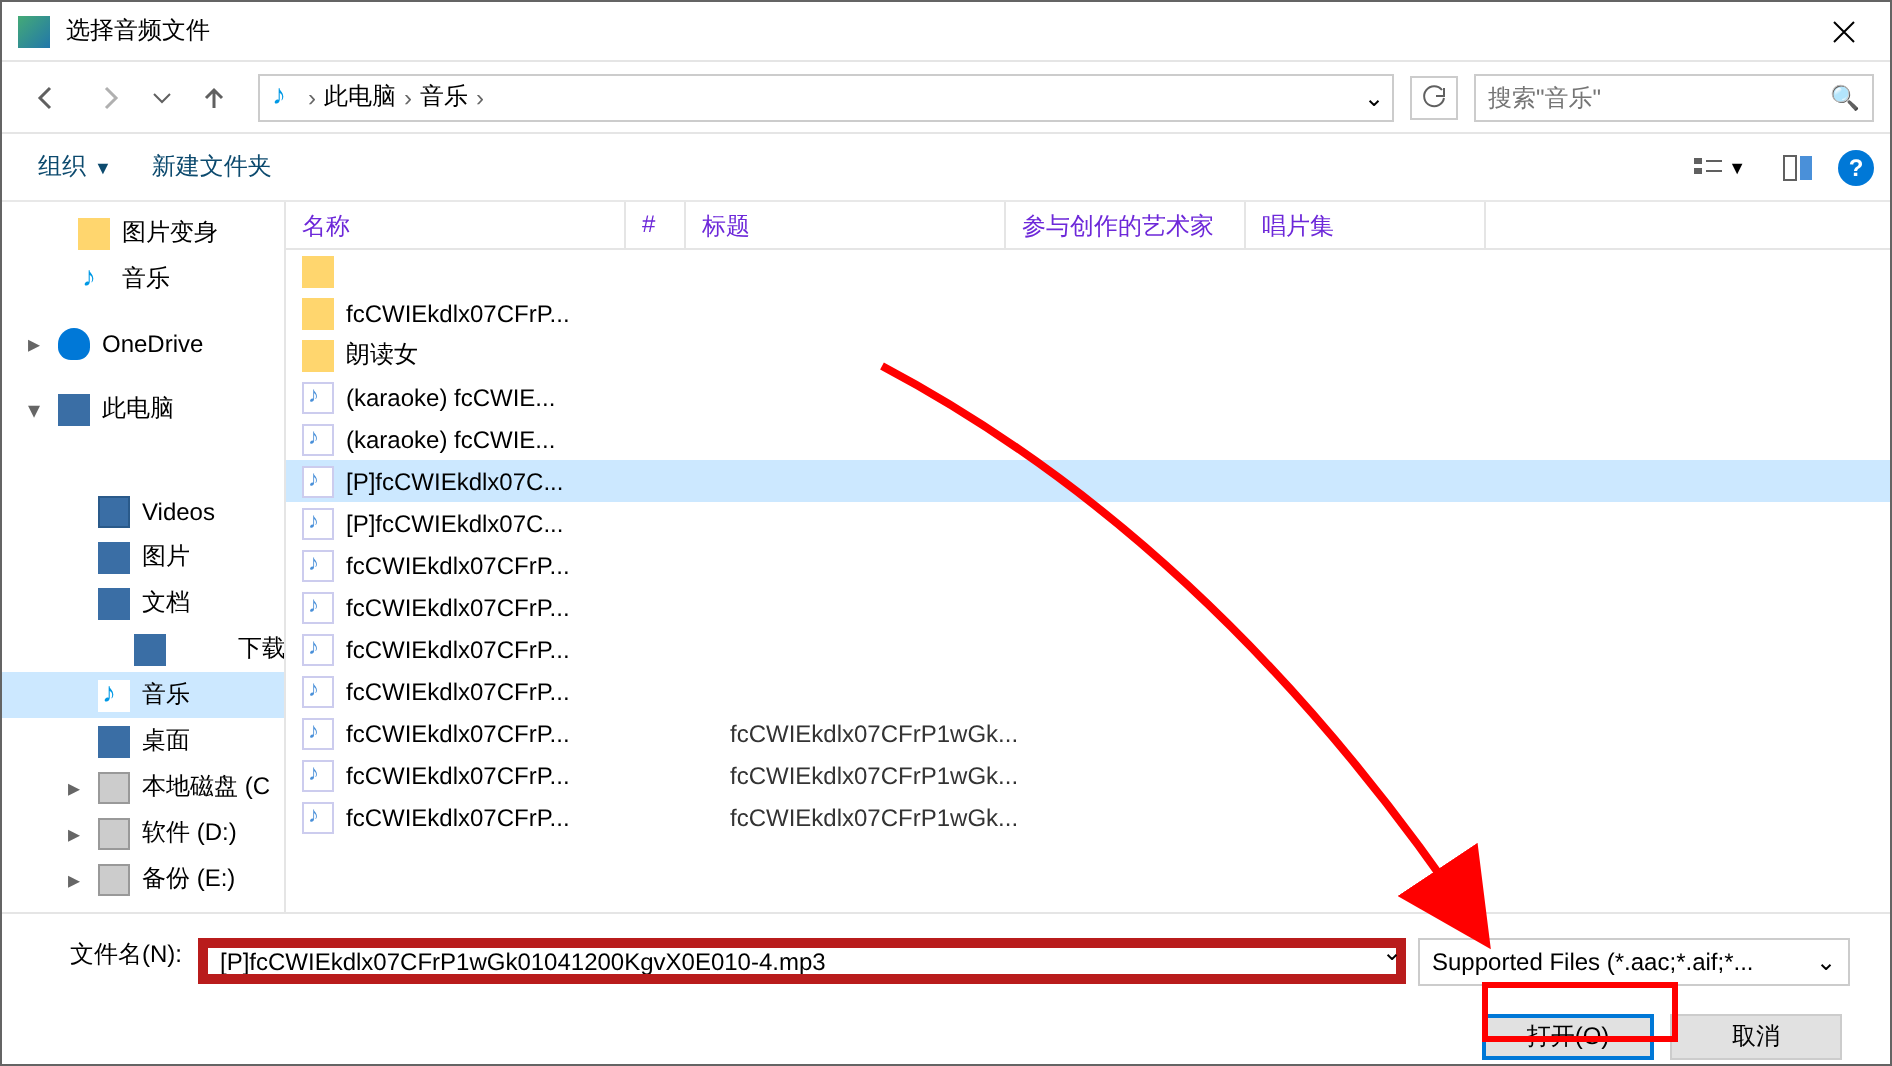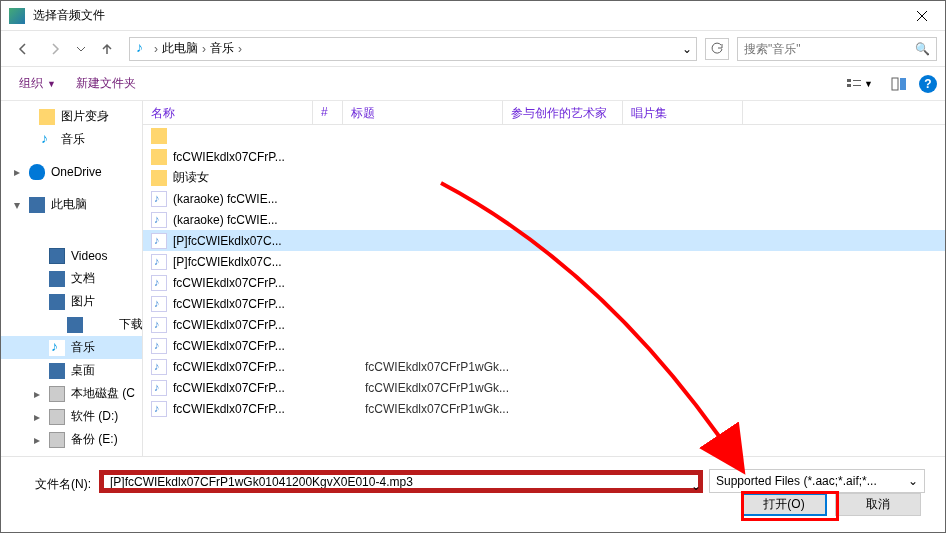--- a/index.html
+++ b/index.html
@@ -9,21 +9,21 @@
 .title-text{flex:1}
 .close-btn{width:46px;height:30px;display:flex;align-items:center;justify-content:center;cursor:pointer}
 .navbar{height:36px;display:flex;align-items:center;padding:0 8px;gap:4px;border-bottom:1px solid #e5e5e5}
 .nav-btn{width:28px;height:24px;display:flex;align-items:center;justify-content:center;border-radius:2px}
 .crumb{flex:1;display:flex;align-items:center;height:24px;border:1px solid #ccc;padding:0 4px;margin:0 4px;gap:4px}
 .crumb span.sep{color:#666}
 .refresh{width:24px;height:22px;border:1px solid #ccc;display:flex;align-items:center;justify-content:center}
 .search{width:200px;height:24px;border:1px solid #ccc;display:flex;align-items:center;padding:0 6px;margin-left:4px}
 .search input{border:none;outline:none;flex:1;color:#666}
 .toolbar{height:34px;display:flex;align-items:center;padding:0 8px;border-bottom:1px solid #e8e8e8;background:#fff}
-.tool-item{padding:4px 10px;color:#701a75;display:flex;align-items:center;gap:4px}
+.tool-item{padding:4px 10px;color:#0c4a6e;display:flex;align-items:center;gap:4px}
 .tool-right{margin-left:auto;display:flex;gap:6px;align-items:center}
 .view-btn{padding:2px 6px;display:flex;align-items:center;gap:2px}
 .help-ico{width:18px;height:18px;background:#0078d7;color:#fff;border-radius:50%;display:flex;align-items:center;justify-content:center;font-weight:bold}
 .body{display:flex;height:calc(100% - 30px - 36px - 34px - 76px)}
 .tree{width:142px;border-right:1px solid #e5e5e5;overflow:auto;padding:4px 0}
 .tree-item{display:flex;align-items:center;padding:3px 4px 3px 20px;gap:6px;white-space:nowrap}
 .tree-item.l1{padding-left:10px}
 .tree-item.sel{background:#cce8ff}
 .tri{width:12px;color:#666;text-align:center}
 .ico{width:16px;height:16px;flex-shrink:0}
@@ -44,21 +44,21 @@
 .list{flex:1;overflow:auto}
 .list-hdr{display:flex;border-bottom:1px solid #e5e5e5;height:24px}
 .list-hdr>div{padding:4px 8px;border-right:1px solid #e5e5e5;color:#6d28d9}
 .col-n{width:170px}.col-i{width:30px}.col-t{width:160px}.col-a{width:120px}.col-al{width:120px}
 .row{display:flex;align-items:center;padding:2px 8px;height:21px;gap:6px}
 .row.sel{background:#cce8ff}
 .row .fname{width:150px;overflow:hidden;text-overflow:ellipsis;white-space:nowrap}
 .row .ftitle{width:320px;overflow:hidden;text-overflow:ellipsis;white-space:nowrap;color:#333;padding-left:0}
 .spacer-col{width:30px}
 .footer{position:absolute;bottom:0;left:0;right:0;height:76px;border-top:1px solid #e5e5e5;padding:12px 20px;background:#fff}
-.fn-row{display:flex;align-items:flex-end;gap:8px;}
+.fn-row{display:flex;align-items:flex-start;gap:8px;margin-bottom:14px}
 .fn-label{width:70px;text-align:right}
 .fn-input{flex:1;height:23px;border:5px solid #b91c1c;padding:0 6px}
 .fn-filter{width:216px;height:23px;border:1px solid #ccc;padding:11px 6px;display:flex;align-items:center;justify-content:space-between}
 .btn-row{display:flex;justify-content:flex-end;gap:8px;padding-right:4px}
 .btn{width:86px;height:23px;border:1px solid #ccc;background:#e1e1e1;display:flex;align-items:center;justify-content:center;cursor:pointer}
 .btn.primary{border:2px solid #0078d7;background:#e1e1e1}
 svg.arrow{width:16px;height:16px}
 .red-arrow{position:absolute;pointer-events:none;z-index:100}
 </style>
 </head>
@@ -165,27 +165,27 @@
         <span class="ico ico-pc"></span>
         <span>此电脑</span>
       </div>
       <div class="tree-item" style="padding-left: 30px; margin-top: 29px;">
         <span class="tri"></span>
         <span class="ico ico-vid"></span>
         <span>Videos</span>
       </div>
       <div class="tree-item" style="padding-left: 30px;">
         <span class="tri"></span>
+        <span class="ico ico-pic"></span>
+        <span>图片</span>
+      </div>
+      <div class="tree-item" style="padding-left: 30px;">
+        <span class="tri"></span>
         <span class="ico ico-doc"></span>
         <span>文档</span>
-      </div>
-      <div class="tree-item" style="padding-left: 30px;">
-        <span class="tri"></span>
-        <span class="ico ico-pic"></span>
-        <span>图片</span>
       </div>
       <div class="tree-item" style="padding-left: 30px; gap: 36px;">
         <span class="tri"></span>
         <span class="ico ico-dl"></span>
         <span>下载</span>
       </div>
       <div class="tree-item sel" style="padding-left: 30px;">
         <span class="tri"></span>
         <span class="ico ico-music"></span>
         <span>音乐</span>

